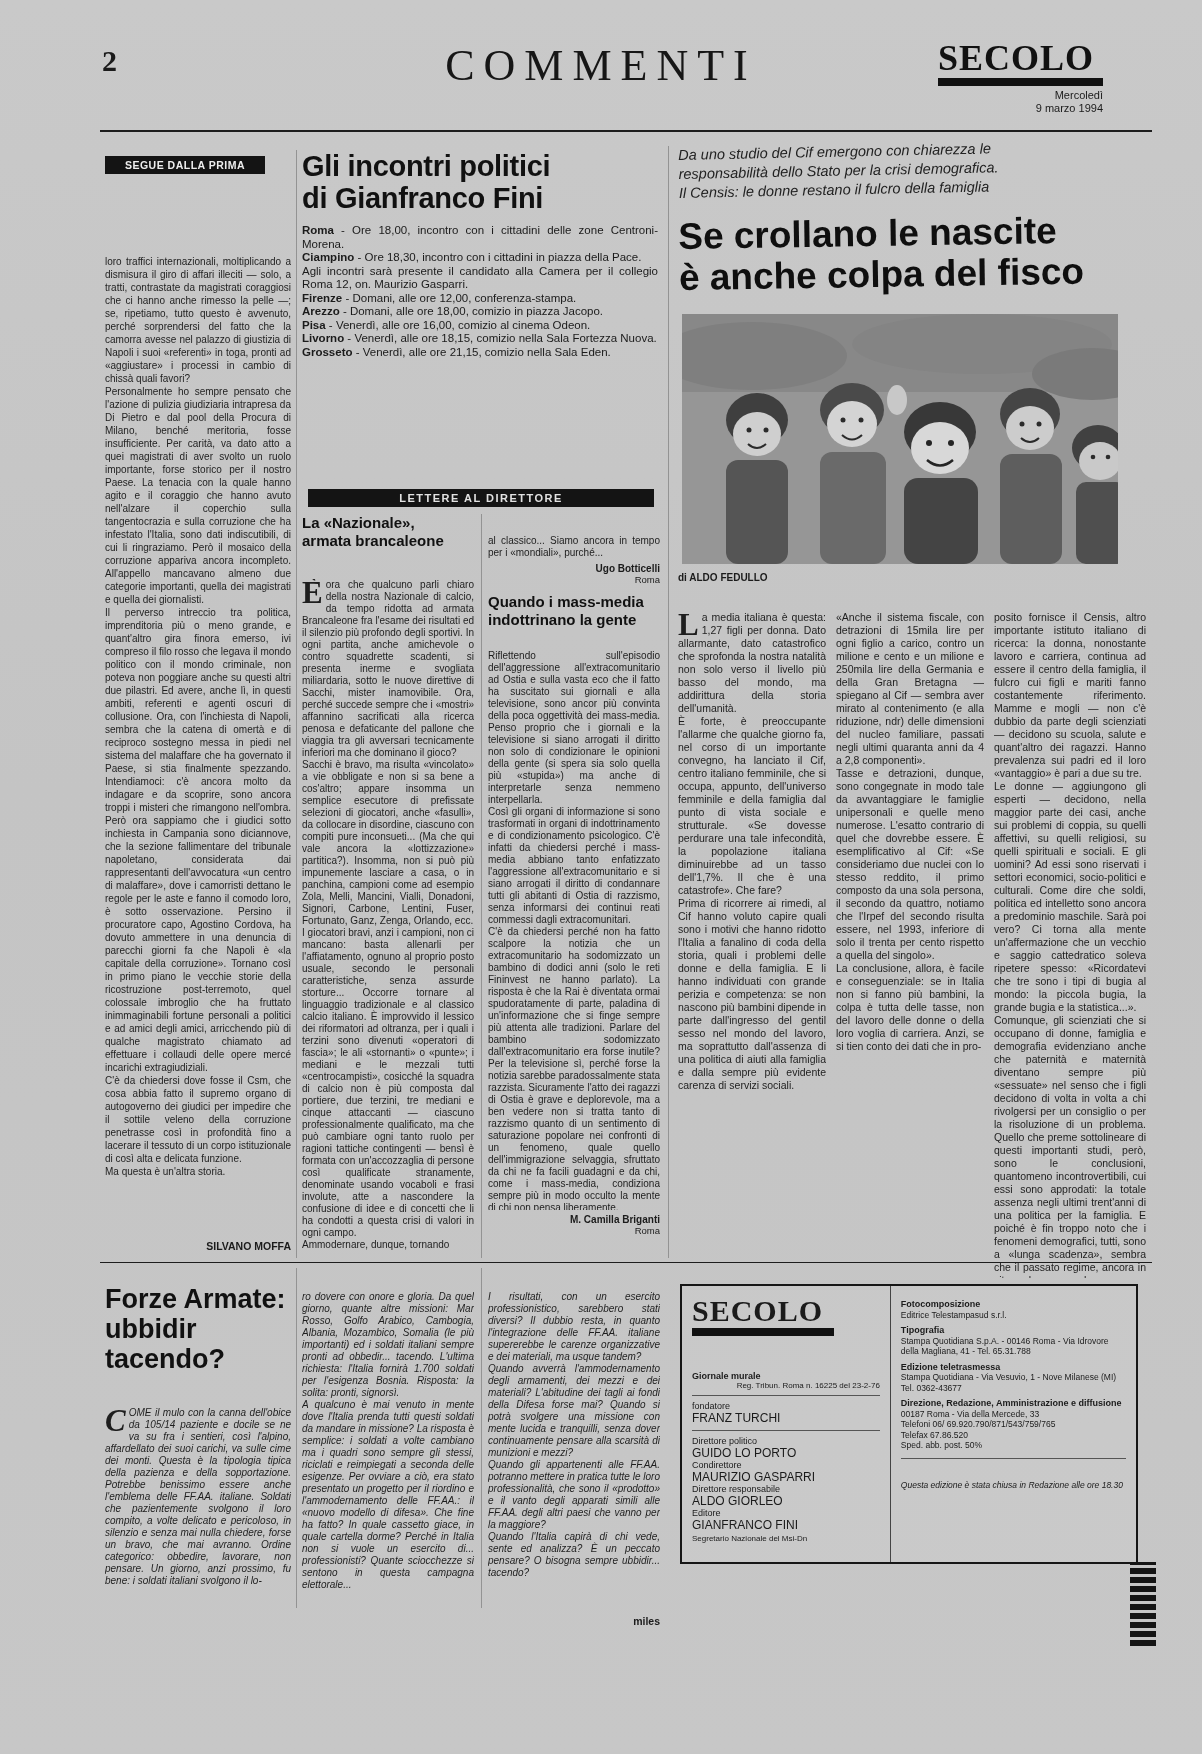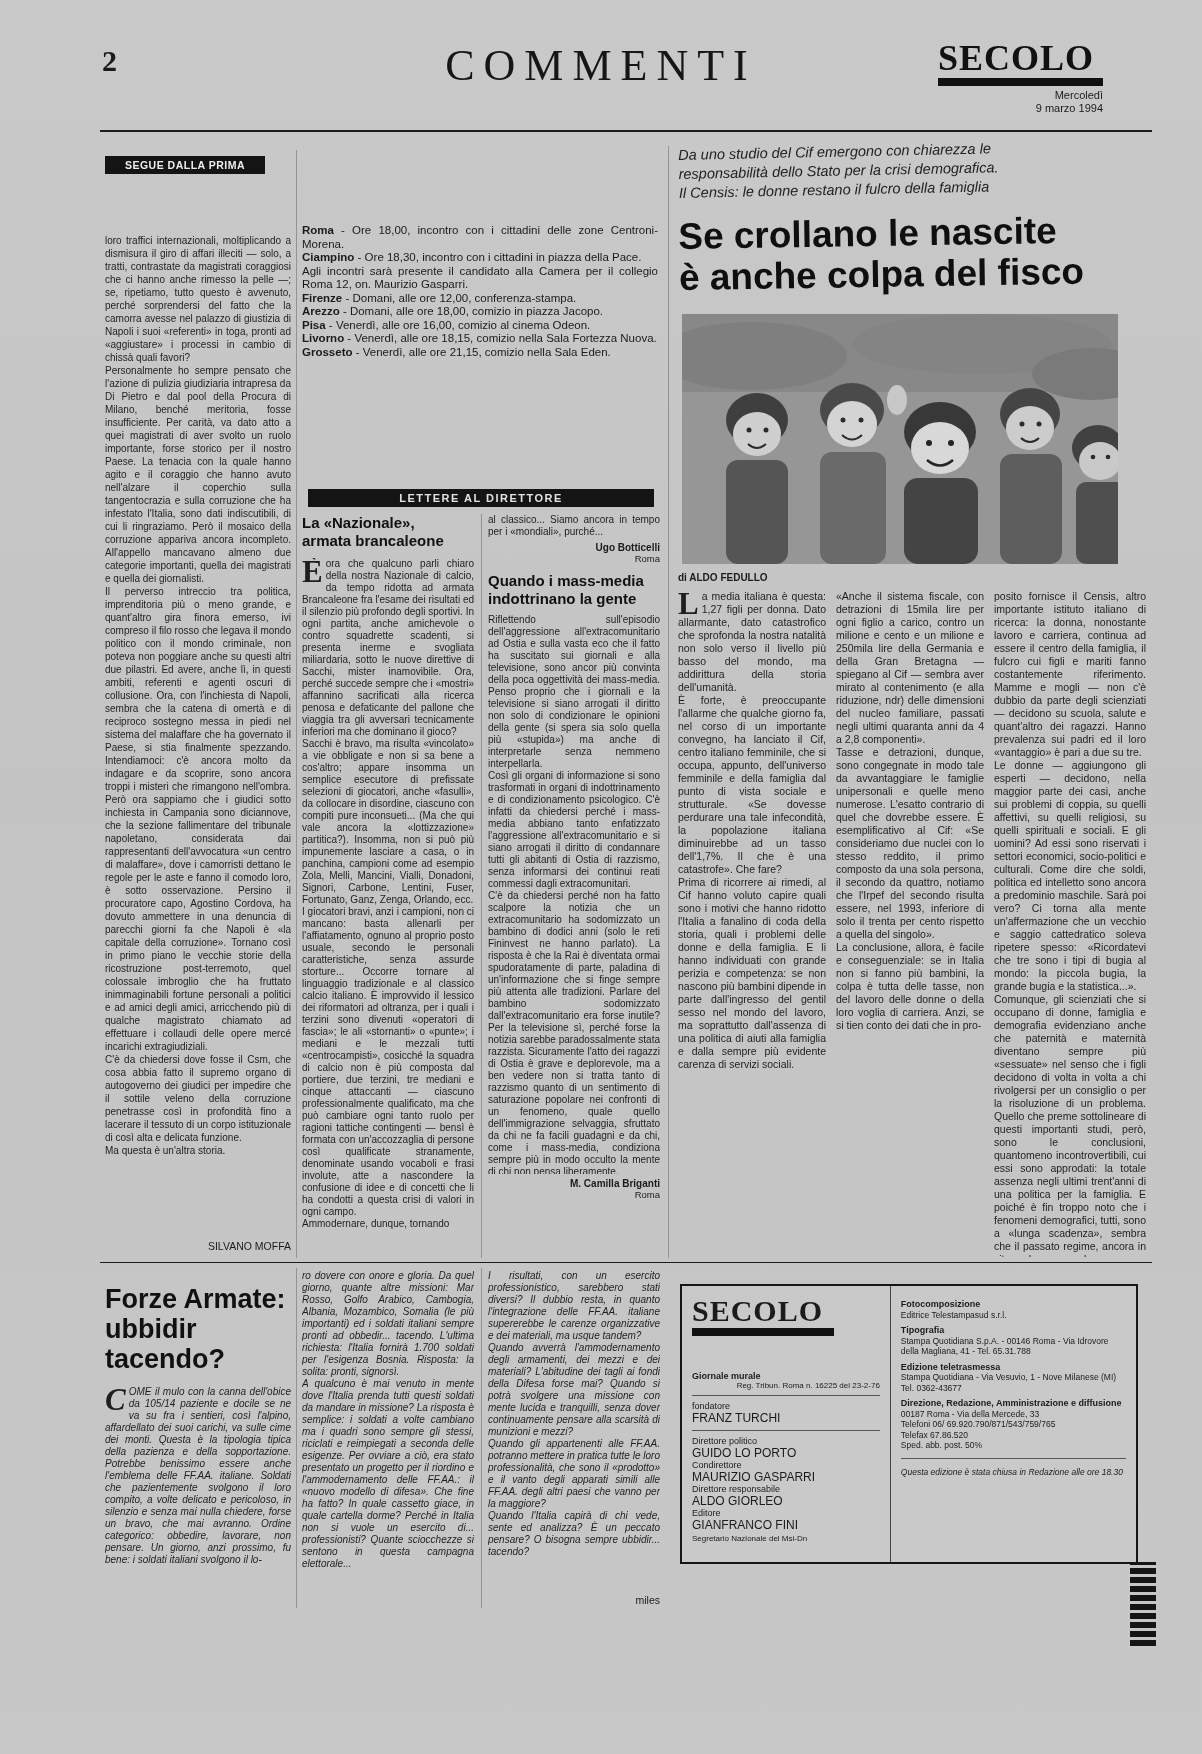--- a/index.html
+++ b/index.html
@@ -17,22 +17,22 @@
   .logo-top { width:165px; }
   .logo-word { font-family:"Liberation Serif", serif; font-size:36px; font-weight:bold;
                letter-spacing:1px; color:#111; line-height:36px; }
   .logo-bar { height:8px; background:#111; margin-top:2px; }
   .date-line { font-size:11px; line-height:13px; text-align:right; margin-top:3px; white-space:pre-line; }
 
   .kicker { background:#141414; color:#eee; font-size:10.5px; font-weight:bold;
             letter-spacing:.5px; padding:3px 8px; text-align:center; }
   .left-head { font-size:20px; line-height:23px; font-weight:bold; white-space:pre-line; color:#111; }
   .body-text { font-size:10px; line-height:12px; text-align:justify; white-space:pre-line;
-               overflow:hidden; color:#1e1e1e; }
-  .sig { font-weight:normal; font-size:10.5px; text-align:right; }
+               overflow:hidden; color:#1e1e1e;margin-top:21px; }
+  .sig { font-weight:bold; font-size:10.5px; text-align:right; }
 
   .fini-title { font-size:29px; line-height:32px; font-weight:bold; white-space:pre-line;
                 letter-spacing:-.3px; color:#111; }
   .fini-body p { font-size:11.5px; line-height:13.5px; text-align:justify; margin:0; }
   .letters-banner { background:#141414; color:#e2e2e2; font-size:11px; font-weight:bold;
                     letter-spacing:1.5px; text-align:center; padding:3px 0; }
   .letter-title { font-size:15px; line-height:18px; font-weight:bold; white-space:pre-line; color:#111; }
   .letter-author { font-weight:bold; font-size:10px; text-align:right; margin-top:4px; }
   .letter-city { font-size:9.5px; text-align:right; margin-bottom:8px; }
 
@@ -56,21 +56,21 @@
                letter-spacing:1px; line-height:30px; }
   .colo-bar { height:8px; background:#111; width:142px; margin:2px 0 4px; }
   .colo-sub { font-size:9px; font-weight:bold;margin-top:35px; }
   .colo-reg { font-size:8px; margin-bottom:4px;text-align:right; }
   .colo-rule { height:1px; background:#555; margin:5px 0; }
   .role-label { font-size:9px; display:block; }
   .role-name { font-size:12px; font-weight:normal; }
   .editor-note { font-size:8px; margin-top:2px; }
   .prod-label { font-weight:bold; font-size:9px; margin-top:5px; }
   .prod-text { white-space:pre-line; }
-  .closing-note { font-style:italic; margin-top:7px; border-top:1px solid #555; padding-top:8px; }
+  .closing-note { font-style:italic; margin-top:7px; border-top:1px solid #555; padding-top:21px; }
 
   .photo-frame { background:#8f8f8f; overflow:hidden; }
   .photo-frame svg { display:block; width:100%; height:100%; }
   .reg-mark { position:absolute; left:1130px; top:1562px; width:26px; height:84px;
               background:repeating-linear-gradient(0deg,#151515 0 6px,#c6c6c6 6px 9px); }
 </style>
 </head>
 <body>
 
 <div class="page">
@@ -92,20 +92,22 @@
   <div class="vrule" style="left:481px;top:1268px;height:340px"></div>
 
   <div class="abs kicker" style="left:105px;top:156px;width:160px">SEGUE DALLA PRIMA</div>
   <div class="abs body-text" style="left:105px;top:234px;width:186px;height:1000px;line-height:13px">loro traffici internazionali, moltiplicando a dismisura il giro di affari illeciti — solo, a tratti, contrastate da magistrati coraggiosi che ci hanno anche rimesso la pelle —; se, ripetiamo, tutto questo è avvenuto, perché sorprendersi del fatto che la camorra avesse nel palazzo di giustizia di Napoli i suoi «referenti» in toga, pronti ad «aggiustare» i processi in cambio di chissà quali favori?
 Personalmente ho sempre pensato che l'azione di pulizia giudiziaria intrapresa da Di Pietro e dal pool della Procura di Milano, benché meritoria, fosse insufficiente. Per carità, va dato atto a quei magistrati di aver svolto un ruolo importante, forse storico per il nostro Paese. La tenacia con la quale hanno agito e il coraggio che hanno avuto nell'alzare il coperchio sulla tangentocrazia e sulla corruzione che ha infestato l'Italia, sono dati indiscutibili, di cui li ringraziamo. Però il mosaico della corruzione appariva ancora incompleto. All'appello mancavano almeno due categorie importanti, quella dei magistrati e quella dei giornalisti.
 Il perverso intreccio tra politica, imprenditoria più o meno grande, e quant'altro gira finora emerso, ivi compreso il filo rosso che legava il mondo politico con il mondo criminale, non poteva non poggiare anche su questi altri due pilastri. Ed avere, anche lì, in questi ambiti, referenti e agenti oscuri di collusione. Ora, con l'inchiesta di Napoli, sembra che la catena di omertà e di reciproco sostegno messa in piedi nel sistema del malaffare che ha governato il Paese, si stia finalmente spezzando. Intendiamoci: c'è ancora molto da indagare e da scoprire, sono ancora troppi i misteri che rimangono nell'ombra. Però ora sappiamo che i giudici sotto inchiesta in Campania sono diciannove, che la sezione fallimentare del tribunale napoletano, considerata dai rappresentanti dell'avvocatura «un centro di malaffare», dove i camorristi dettano le regole per le aste e fanno il comodo loro, è sotto osservazione. Persino il procuratore capo, Agostino Cordova, ha dovuto ammettere in una denuncia di parecchi giorni fa che Napoli è «la capitale della corruzione». Tornano così in primo piano le vecchie storie della ricostruzione post-terremoto, quel colossale imbroglio che ha fruttato inimmaginabili fortune personali a politici e ad amici degli amici, arricchendo più di qualche magistrato chiamato ad effettuare i collaudi delle opere mercé incarichi extragiudiziali.
 C'è da chiedersi dove fosse il Csm, che cosa abbia fatto il supremo organo di autogoverno dei giudici per impedire che il sottile veleno della corruzione penetrasse così in profondità fino a lacerare il tessuto di un corpo istituzionale di così alta e delicata funzione.
 Ma questa è un'altra storia.</div>
   <div class="abs sig" style="left:105px;top:1240px;width:186px">SILVANO MOFFA</div>
 
+  <h1 class="abs fini-title" style="left:302px;top:150px;width:350px">Gli incontri politici
+di Gianfranco Fini</h1>
   <div class="abs fini-body" style="left:302px;top:224px;width:356px;height:260px;overflow:hidden">
     <p><b>Roma</b><span> - Ore 18,00, incontro con i cittadini delle zone Centroni-Morena.</span></p>
     <p><b>Ciampino</b><span> - Ore 18,30, incontro con i cittadini in piazza della Pace.</span></p>
     <p>Agli incontri sarà presente il candidato alla Camera per il collegio Roma 12, on. Maurizio Gasparri.</p>
     <p><b>Firenze</b><span> - Domani, alle ore 12,00, conferenza-stampa.</span></p>
     <p><b>Arezzo</b><span> - Domani, alle ore 18,00, comizio in piazza Jacopo.</span></p>
     <p><b>Pisa</b><span> - Venerdì, alle ore 16,00, comizio al cinema Odeon.</span></p>
     <p><b>Livorno</b><span> - Venerdì, alle ore 18,15, comizio nella Sala Fortezza Nuova.</span></p>
     <p><b>Grosseto</b><span> - Venerdì, alle ore 21,15, comizio nella Sala Eden.</span></p>
   </div>

